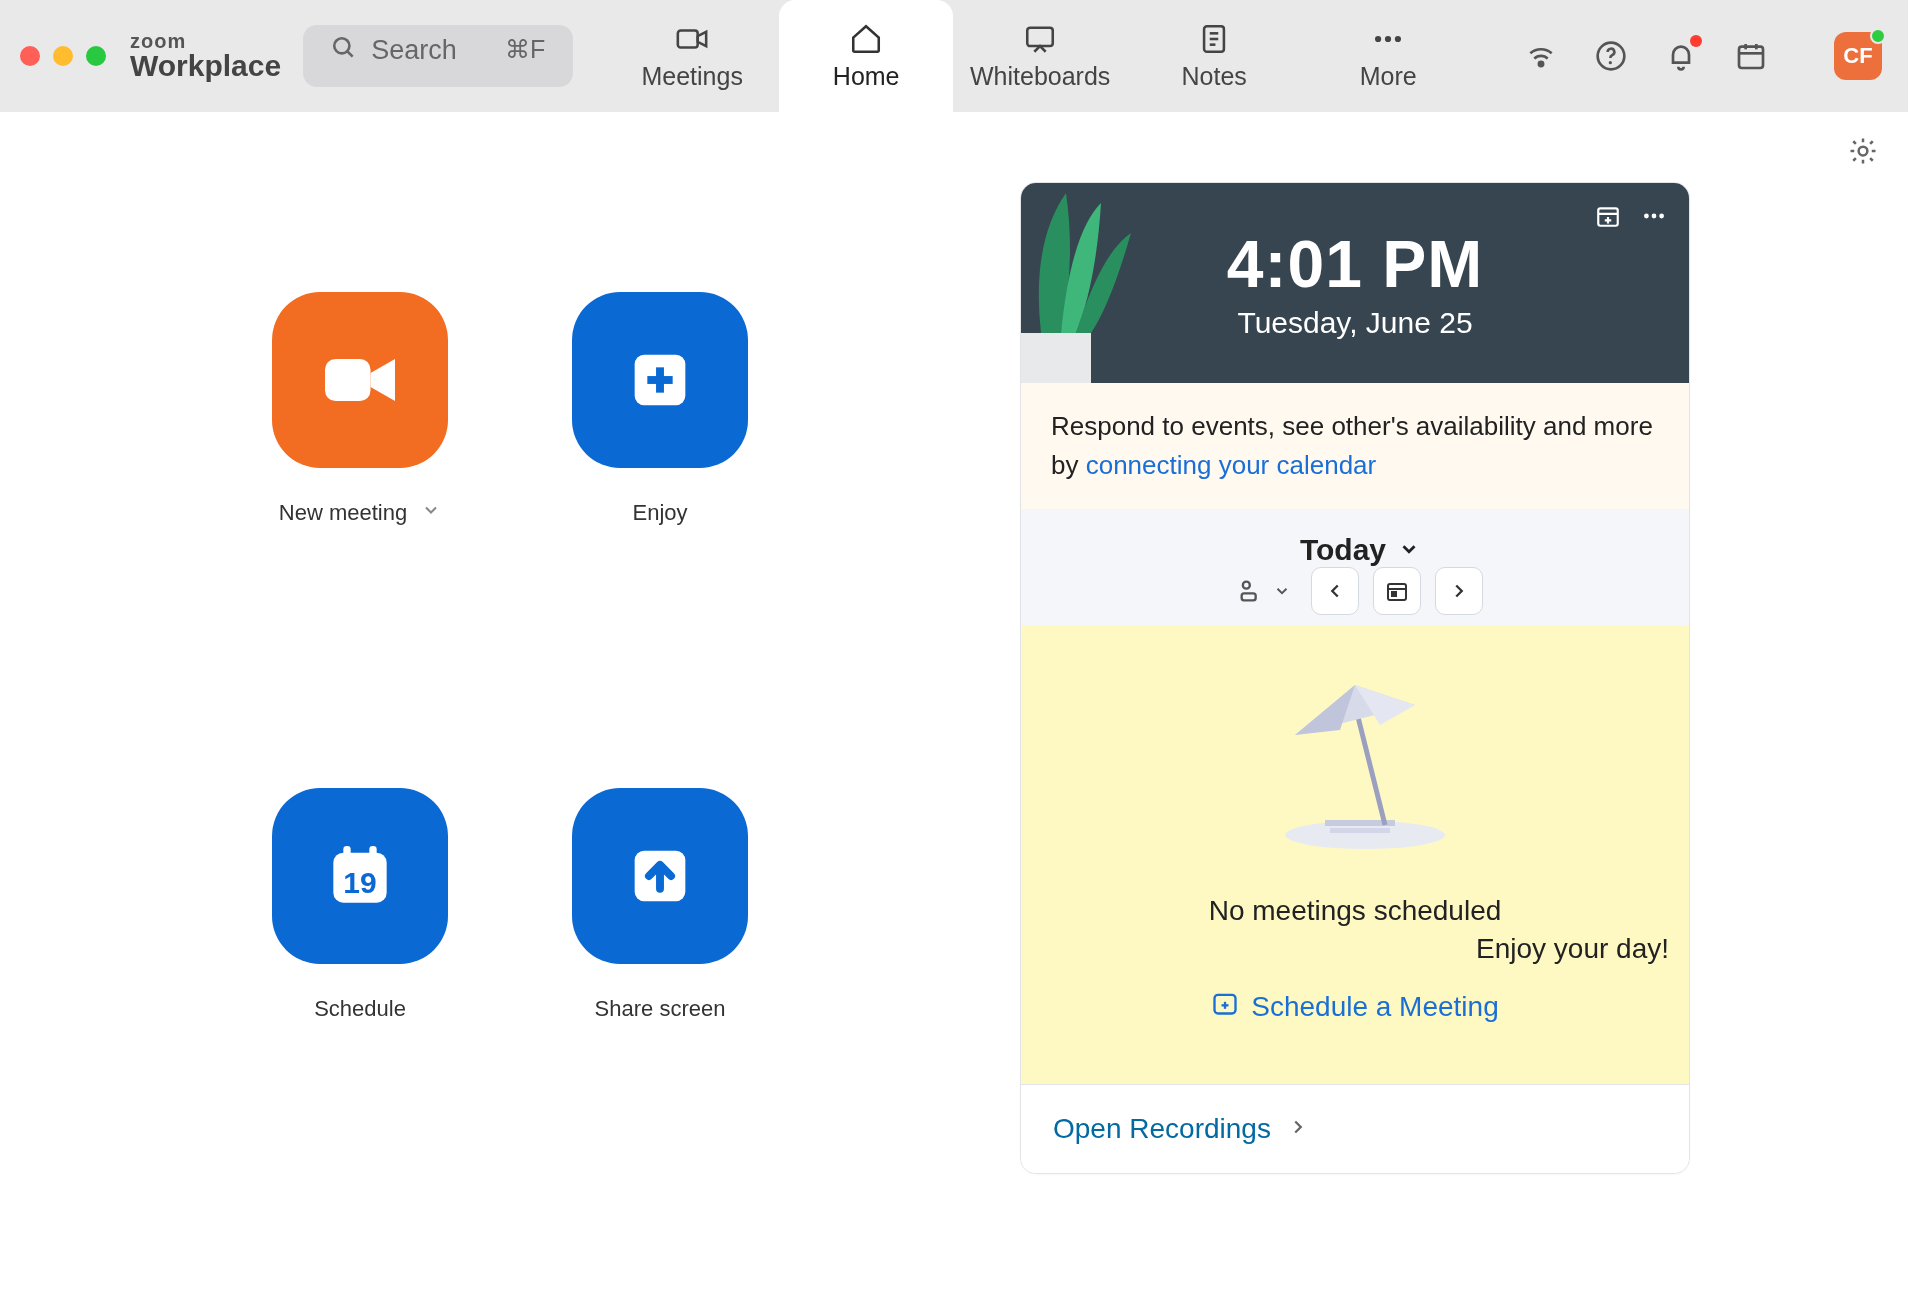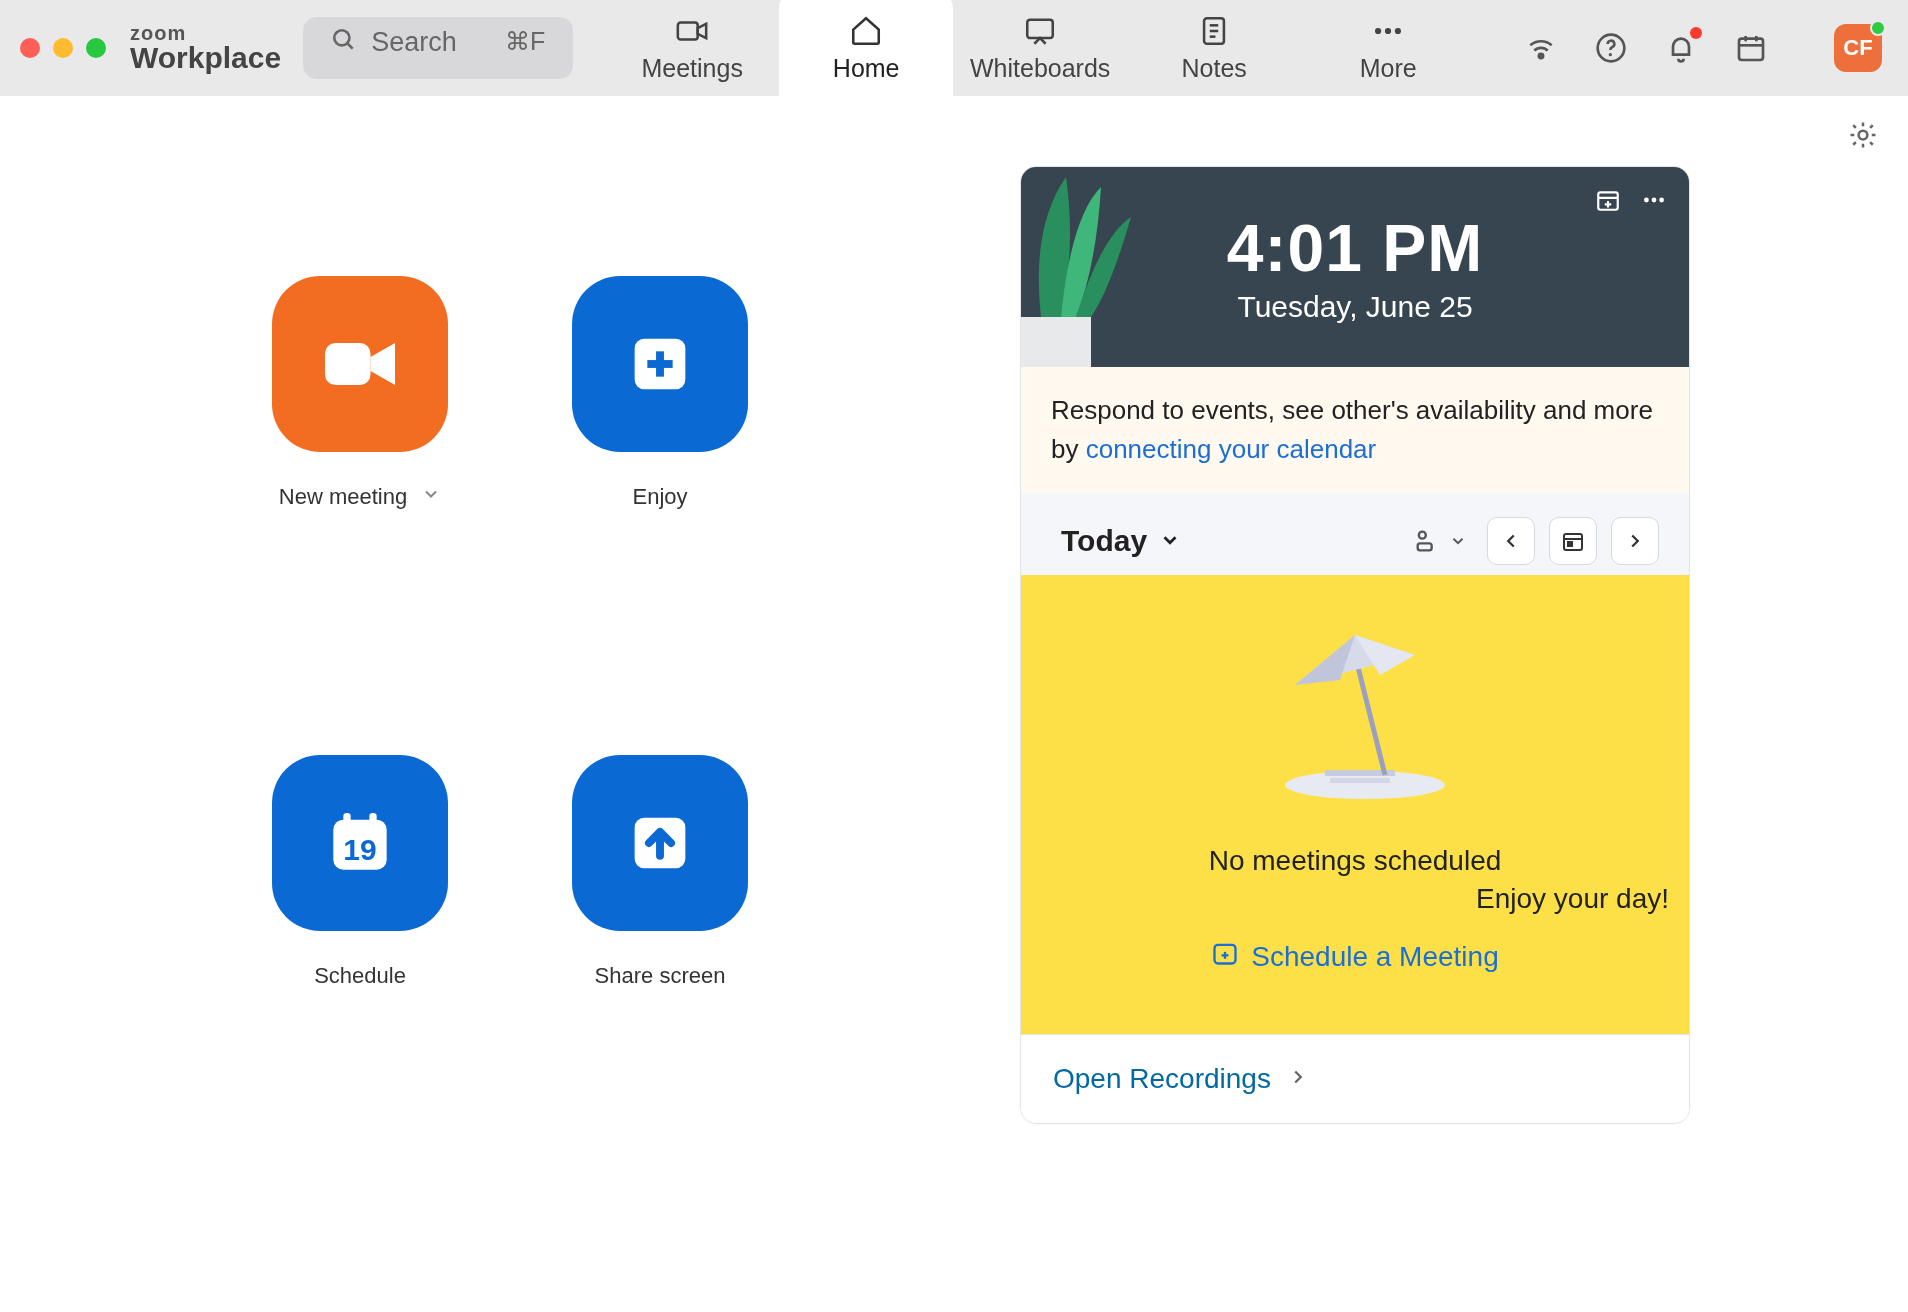--- a/index.html
+++ b/index.html
@@ -8,21 +8,21 @@
     background: #fff;
     width: 1908px;
     height: 1312px;
     overflow: hidden;
     color: #222;
   }
 
   
   .topbar {
     background: #e9e9ea;
-    height: 96px;
+    height: 112px;
     display: flex;
     align-items: center;
     padding: 0 12px;
     gap: 14px;
   }
   .traffic-lights { display:flex; gap:13px; align-items:center; margin-left:8px; margin-right:10px; }
   .traffic-lights .dot { width:20px; height:20px; border-radius:50%; }
   .dot.red { background:#ff5f57; }
   .dot.yellow { background:#febc2e; }
   .dot.green { background:#28c840; }
@@ -139,31 +139,32 @@
     font-size:26px;
     line-height:1.5;
     color:#222;
   }
   .calendar-connect a { color:#1a6fd6; text-decoration:none; cursor:pointer;}
 
   .day-nav {
     display:flex; align-items:center; justify-content:space-between;
     padding:24px 30px 10px 40px;
     background:#f4f6fa;
+    flex-direction:column;
   }
   .day-nav .today { display:flex; align-items:center; gap:12px; font-size:30px; font-weight:700; cursor:pointer;}
   .day-nav .controls { display:flex; align-items:center; gap:14px; }
   .ctrl-btn {
     width:48px; height:48px; border:1px solid #d5d9e0; border-radius:10px; background:#fff;
     display:flex; align-items:center; justify-content:center; cursor:pointer; color:#333;
   }
   .ctrl-icon { display:flex; align-items:center; gap:8px; cursor:pointer; color:#555; margin-right:6px;}
 
   .empty-state {
-    background:#fde047;
+    background:#fef9c3;
     padding:50px 20px 60px;
     text-align:center;
   }
   .empty-state .illus { margin-bottom:40px; display:flex; justify-content:center;}
   .empty-state .line { font-size:28px; color:#222; }
   .empty-state .line + .line { margin-top:6px;text-align:right; }
   .schedule-link {
     display:inline-flex; align-items:center; gap:12px;
     color:#1a6fd6; font-size:28px; margin-top:24px; cursor:pointer;
   }

